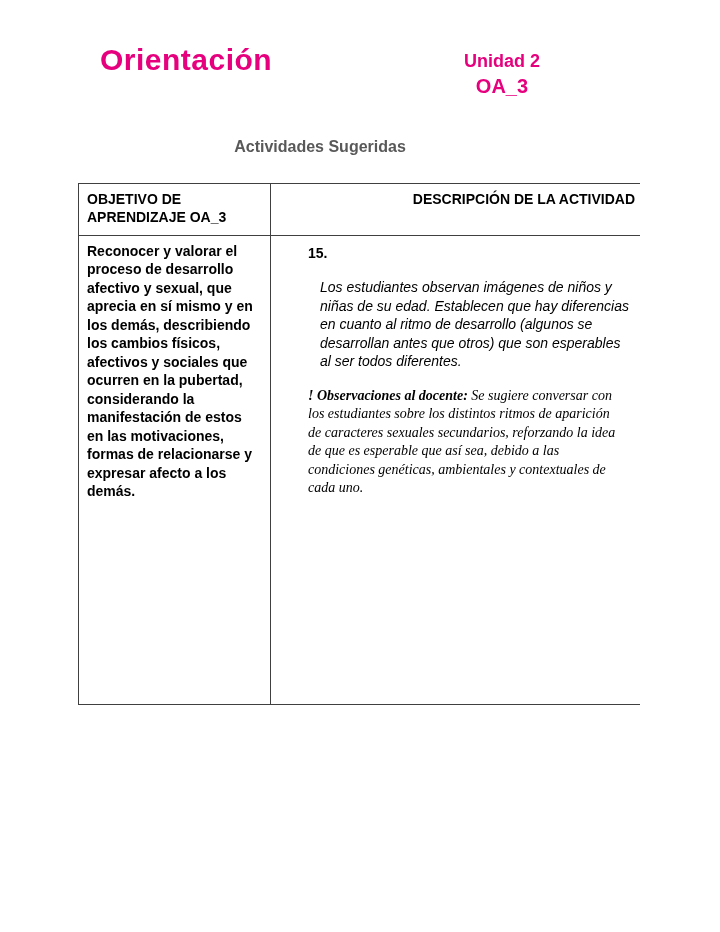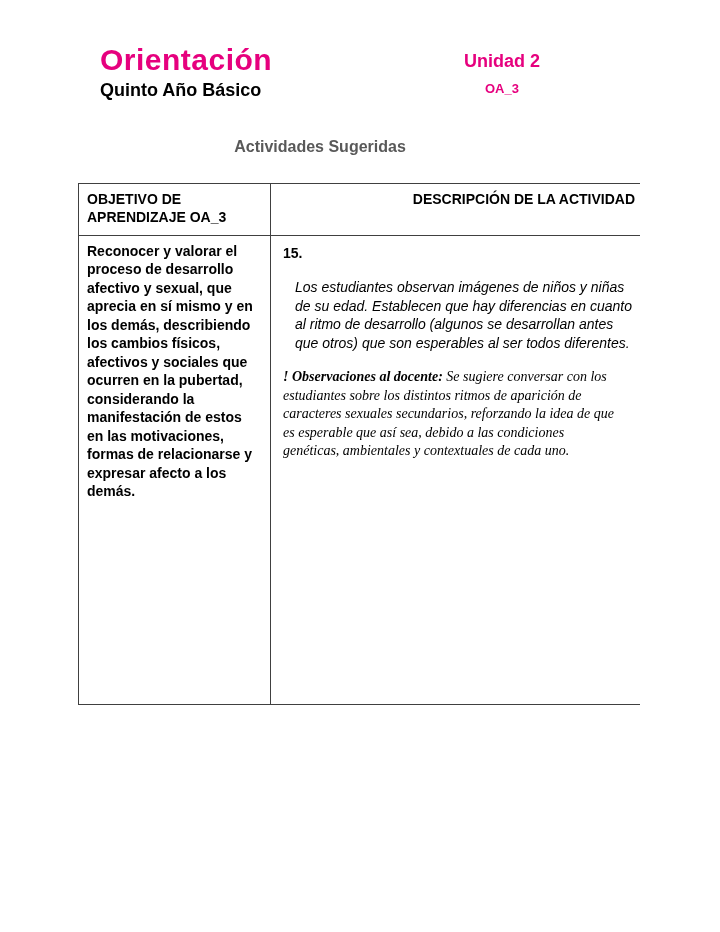--- a/index.html
+++ b/index.html
@@ -46,23 +46,23 @@
     text-align: center;
     padding-top: 7px;
   }
   .unit-label {
     color: #e6007e;
     font-size: 18px;
     font-weight: bold;
   }
   .oa-label {
     color: #e6007e;
-    font-size: 13px;
+    font-size: 20px;
     font-weight: bold;
-    margin-top: 9px;
+    margin-top: 3px;
   }
 
   
   .page-title {
     position: absolute;
     top: 138px;
     left: 0;
     width: 100%;
     text-align: center;
     color: #595959;
@@ -71,21 +71,21 @@
   }
 
   
   .doc-table {
     position: absolute;
     top: 183px;
     left: 78px;
     width: 570px;
     border: 1px solid #404040;
   }
-  .t-row { display: flex; }
+  .t-row { display: flex; gap: 25px; }
   .t-row.header-row { border-bottom: 1px solid #404040; }
   .cell {
     font-size: 14px;
     line-height: 1.32;
   }
   .cell-left {
     width: 192px;
     flex: 0 0 192px;
     border-right: 1px solid #404040;
     padding: 6px 8px 8px 8px;
@@ -104,21 +104,20 @@
   .teacher-note .note-label { font-weight: bold; font-style: italic; }
 </style>
 </head>
 <body>
 
 <div class="page">
 
   <div class="doc-header">
     <div>
       <div class="brand-title">Orientación</div>
-      <div class="brand-subtitle">Quinto Año Básico</div>
     </div>
     <div class="unit-block">
       <div class="unit-label">Unidad 2</div>
       <div class="oa-label">OA_3</div>
     </div>
   </div>
 
   <div class="page-title">Actividades Sugeridas</div>
 
   <div class="doc-table">

